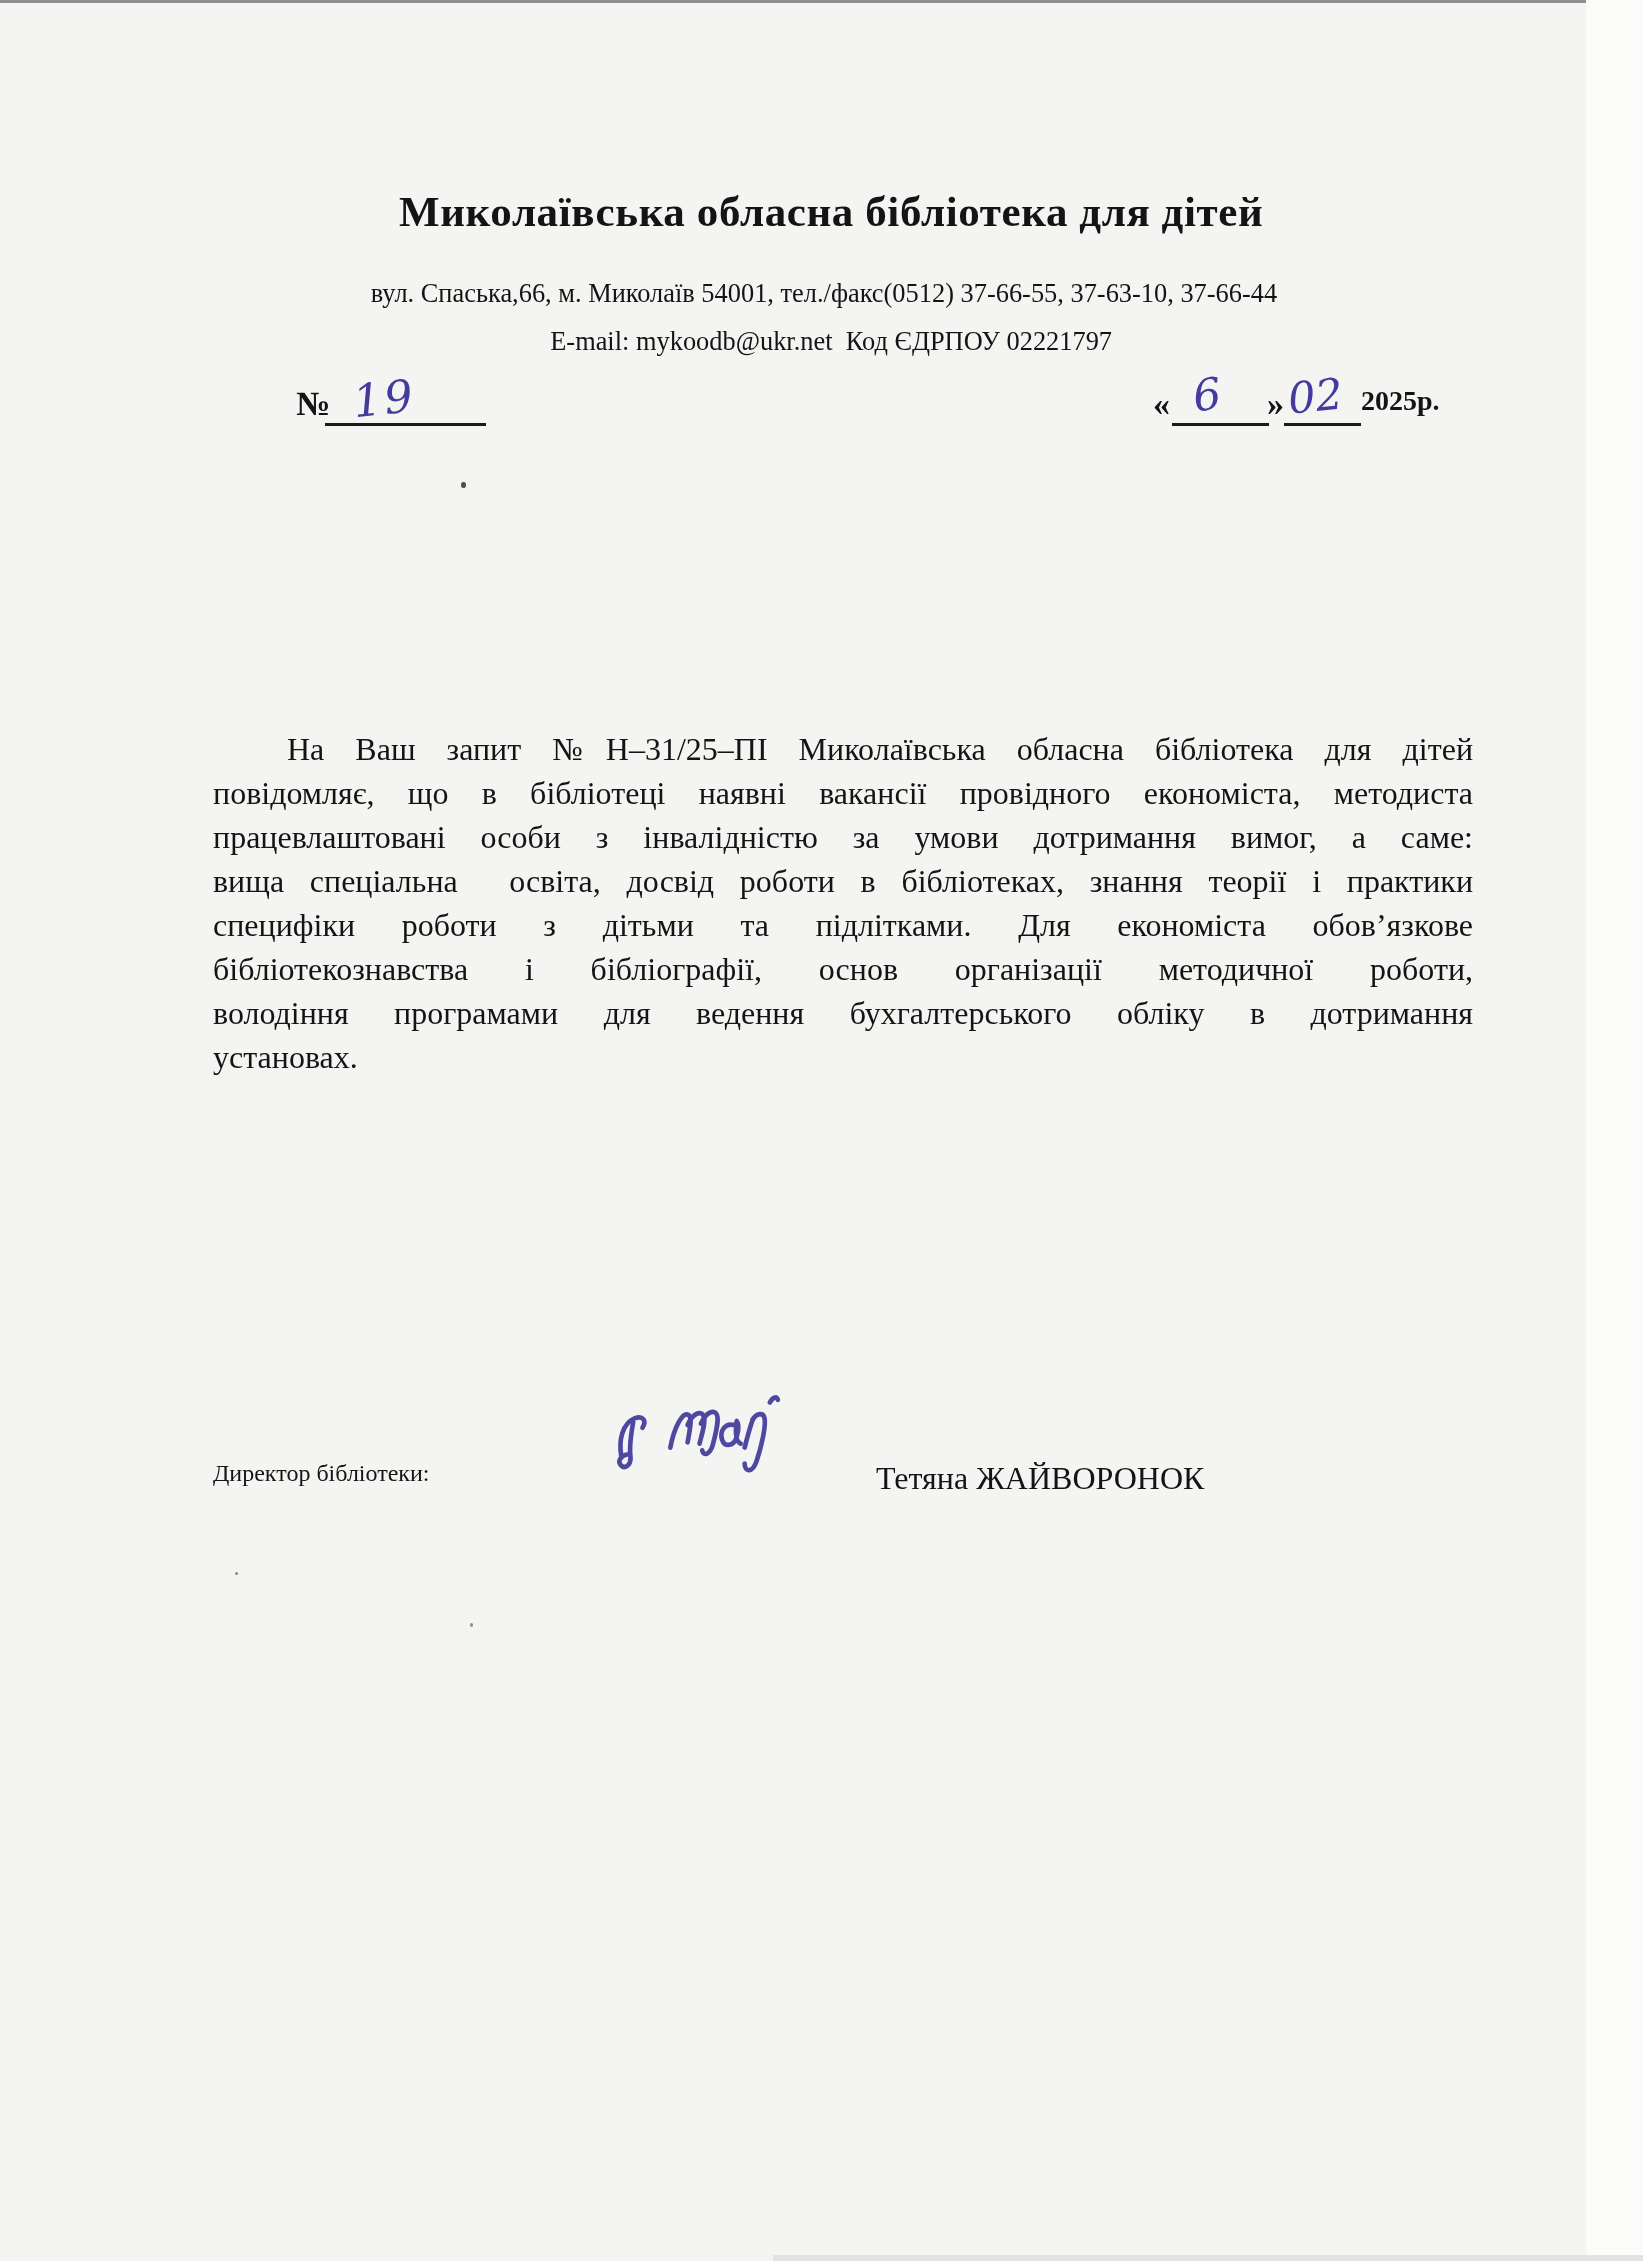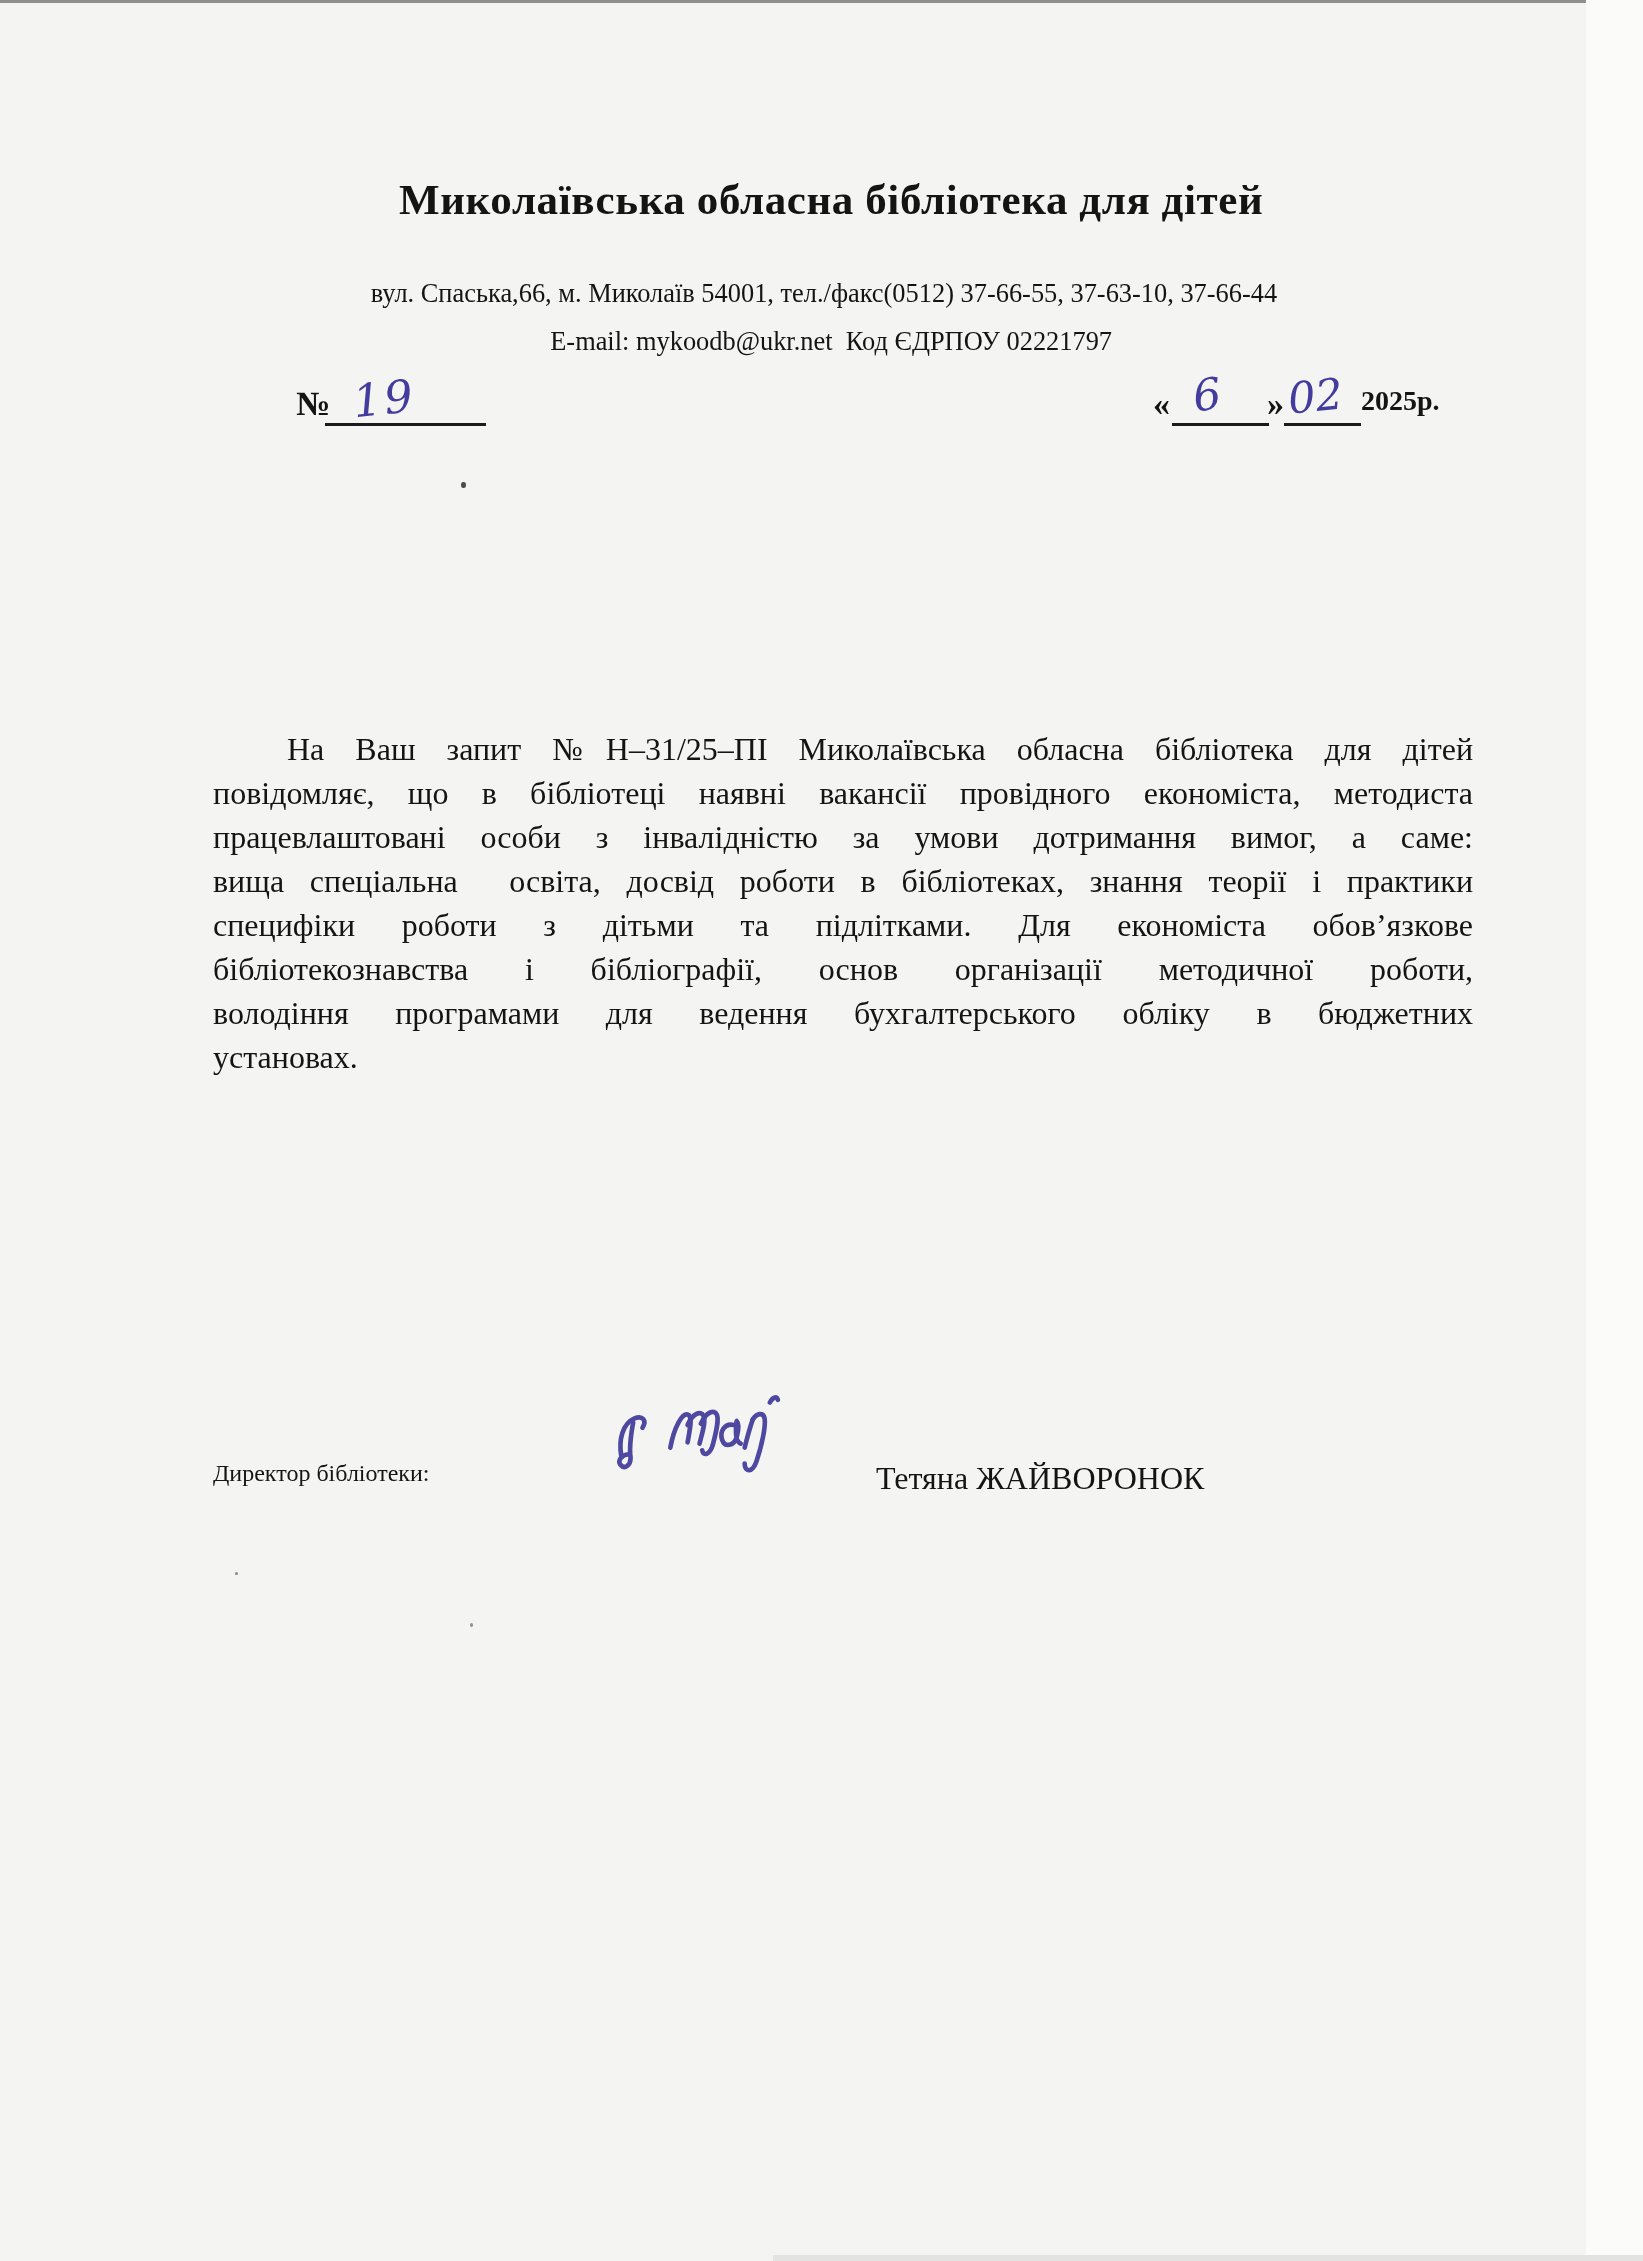--- a/index.html
+++ b/index.html
@@ -34,21 +34,21 @@
     background: #2f2f2f; opacity: .85;
   }
   .speck.s1 { left: 461px; top: 482px; }
   .speck.s2 { left: 235px; top: 1572px; width: 3.2px; height: 3.2px; opacity: .55; }
   .speck.s3 { left: 470px; top: 1623px; width: 3.2px; height: 3.9px; opacity: .5; }
 
   
   .title {
     position: absolute; left: 0; right: 0; top: 175px;
     padding-left: 19.3px;
-    margin: 0;
+    margin: 12px;
     text-align: center;
     font-size: 43px;
     font-weight: bold;
     letter-spacing: 0.6px;
   }
   .address-line {
     position: absolute; left: 0; right: 0; top: 278px;
     padding-left: 5px;
     text-align: center;
     font-size: 26.4px;
@@ -161,21 +161,21 @@
   <span class="date-month handwriting">02</span>
   <span class="date-year">2025р.</span>
 
   <main class="body-text">
     <div class="line indent">На Ваш запит №Н–31/25–ПІ Миколаївська обласна бібліотека для дітей</div>
     <div class="line">повідомляє, що в бібліотеці наявні вакансії провідного економіста, методиста</div>
     <div class="line">працевлаштовані особи з інвалідністю за умови дотримання вимог, а саме:</div>
     <div class="line">вища спеціальна&nbsp; освіта, досвід роботи в бібліотеках, знання теорії і практики</div>
     <div class="line">специфіки роботи з дітьми та підлітками. Для економіста обов’язкове</div>
     <div class="line">бібліотекознавства і бібліографії, основ організації методичної роботи,</div>
-    <div class="line">володіння програмами для ведення бухгалтерського обліку в бюджетних</div>
+    <div class="line">володіння програмами для ведення бухгалтерського обліку в дотримання</div>
     <div class="line last">установах.</div>
   </main>
 
   <span class="sign-role">Директор бібліотеки:</span>
 
   <svg class="sign-scribble" viewBox="0 0 330 160" aria-hidden="true">
     <g fill="none" stroke="#413a9b" stroke-width="7" stroke-linecap="round" stroke-linejoin="round" opacity="0.92">
 
       <path d="M 38,108 C 34,84 40,60 58,52 C 70,47 77,55 70,66"></path>
       <path d="M 56,58 C 52,80 50,96 52,110 C 53,123 43,129 37,122 C 32,116 38,107 49,106"></path>

